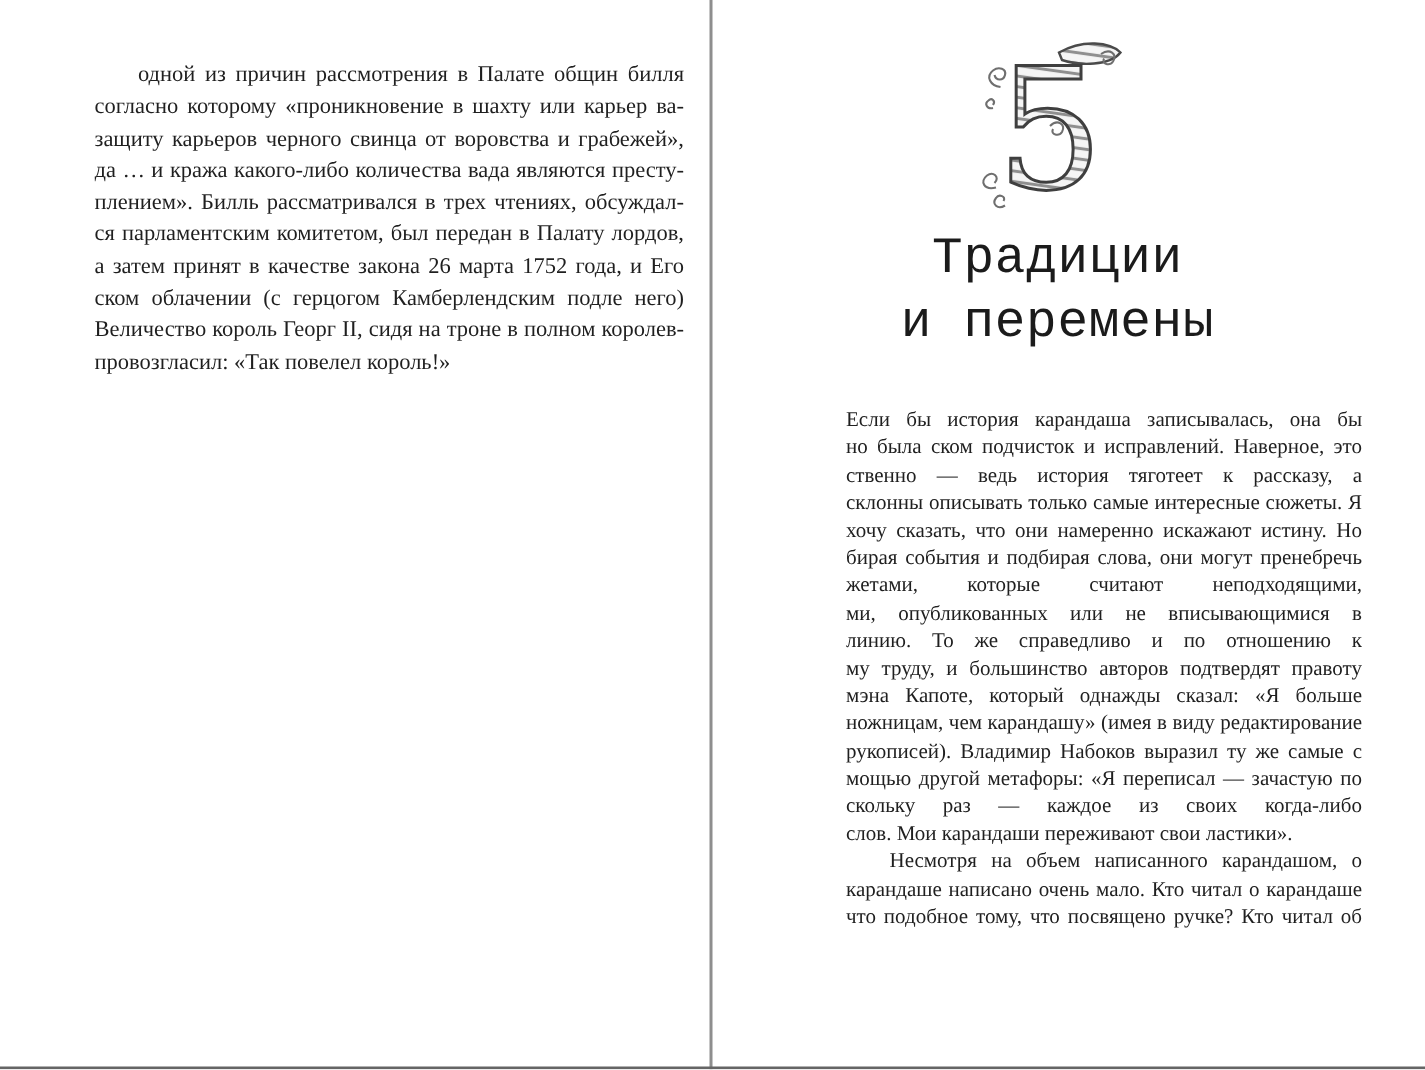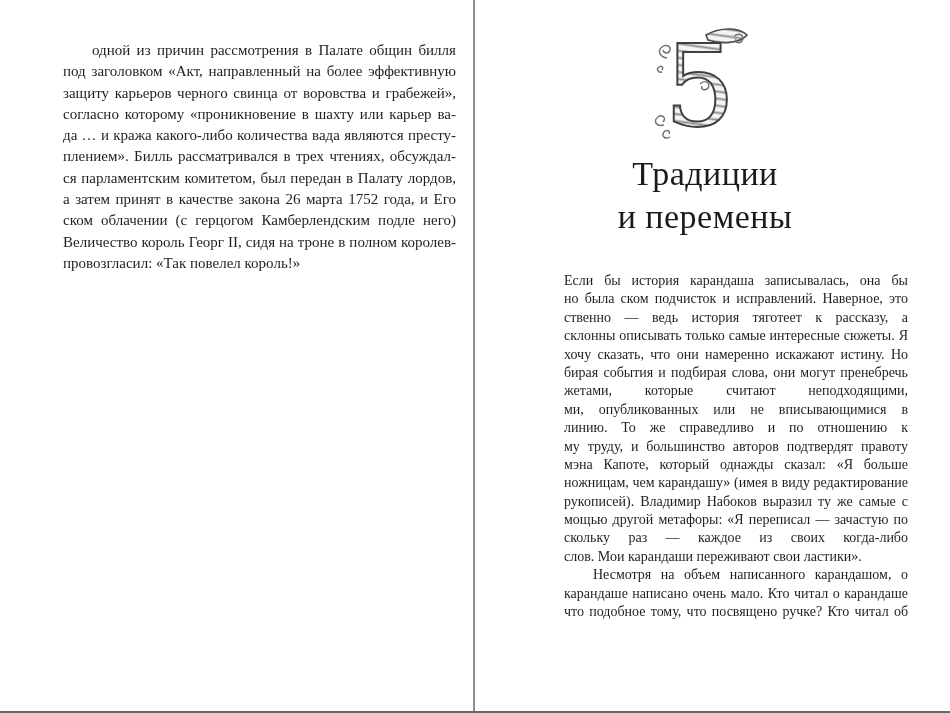--- a/index.html
+++ b/index.html
@@ -32,34 +32,34 @@
   .line::after { content:""; display:inline-block; width:100%; height:0; vertical-align:top; }
   .line.noj::after { content:none; }
   .para.indent .line:first-child { text-indent:29px; }
   .ornament-wrap {
     position:absolute; left:175px; top:22px; width:104px; height:126px;
   }
   .chapter-title {
     position:absolute; left:57px; top:152px; width:346px;
     text-align:center; font-size:34px; line-height:43px; color:#1b1b1b;
     letter-spacing:0.5px;
+    font-family:Liberation Mono, monospace;
   }
 </style>
 </head>
 <body>
 
 <div class="spread">
 
   <div class="page left">
     <div class="body-text left-body">
         <div class="para indent">
           <div class="line">одной из причин рассмотрения в Палате общин билля</div>
-          <div class="line">под заголовком «Акт, направленный на более эффективную</div>
+          <div class="line">согласно которому «проникновение в шахту или карьер ва-</div>
           <div class="line">защиту карьеров черного свинца от воровства и грабежей»,</div>
-          <div class="line">согласно которому «проникновение в шахту или карьер ва-</div>
           <div class="line">да … и кража какого-либо количества вада являются престу-</div>
           <div class="line">плением». Билль рассматривался в трех чтениях, обсуждал-</div>
           <div class="line">ся парламентским комитетом, был передан в Палату лордов,</div>
           <div class="line">а затем принят в качестве закона 26 марта 1752 года, и Его</div>
           <div class="line">ском облачении (с герцогом Камберлендским подле него)</div>
           <div class="line">Величество король Георг II, сидя на троне в полном королев-</div>
           <div class="line noj">провозгласил: «Так повелел король!»</div>
         </div>
       </div>
   </div>

